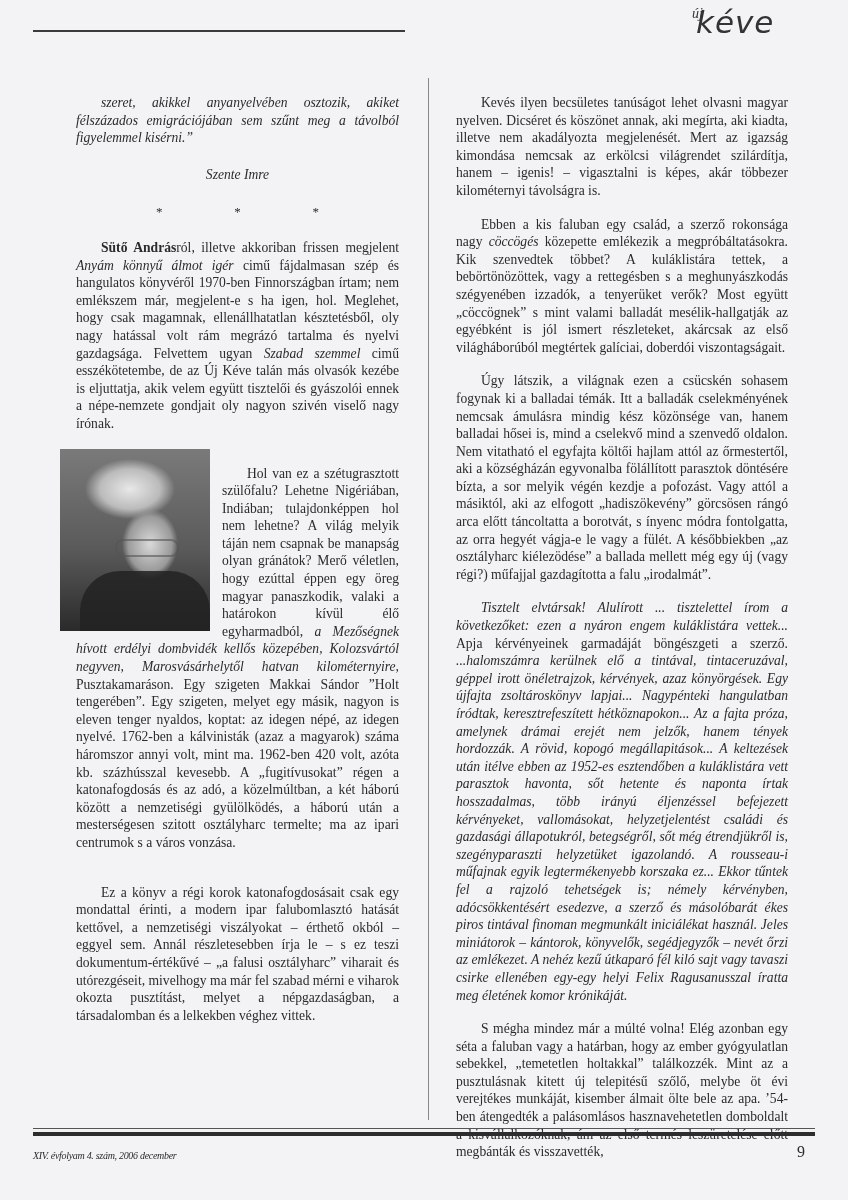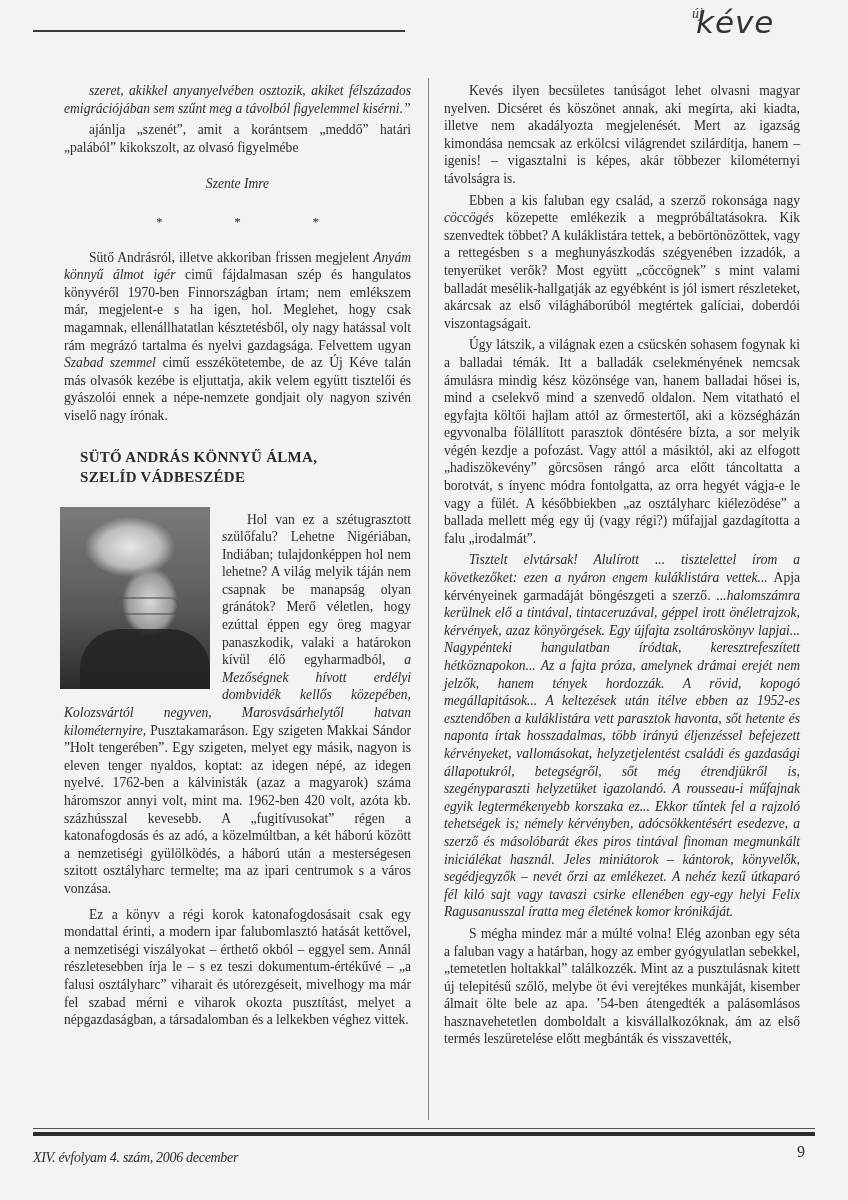--- a/index.html
+++ b/index.html
@@ -10,69 +10,64 @@
   .header-rule { position: absolute; left: 33px; top: 30px; width: 375px; height: 2px; background: #3a3a3a; }
   .header-rule.long { width: 372px; left: 33px; }
   .logo { position: absolute; left: 680px; top: 4px; height: 44px; }
   .logo .uj { position: absolute; left: 12px; top: 2px; font-size: 14px; font-style: italic; color: #333; }
   .logo .keve { position: absolute; left: 16px; top: 0px; font-family: "DejaVu Sans", sans-serif; font-style: italic; font-size: 31px; letter-spacing: 1px; color: #333; }
 
   .col { position: absolute; top: 78px; font-size: 13.6px; line-height: 17.6px; text-align: justify; }
   .col.left { left: 60px; width: 355px; }
   .col.right { left: 440px; width: 364px; }
   .col-divider { position: absolute; left: 428px; top: 78px; width: 1px; height: 1042px; background: #888; }
-  p { margin: 4px; text-indent: 25px; hyphens: auto; }
+  p { margin: 16px; text-indent: 25px; hyphens: auto; }
   p.noindent { text-indent: 0; }
   .it { font-style: italic; }
-  .b { font-weight: normal; }
+  .b { font-weight: bold; }
   .sig { text-align: center; font-style: italic; margin-top: 19px; }
   .stars { display: flex; justify-content: space-around; padding: 0 60px; margin: 20px 0 18px 0; font-size: 13px; }
   .section-title { font-weight: bold; font-size: 15px; line-height: 20px; margin: 22px 0 20px 20px; text-align: left; text-indent: 0; letter-spacing: 0.3px; }
   .photo-block { overflow: hidden; }
   .photo {
     float: left; width: 150px; height: 182px; margin: 0 12px 4px 0;
     background:
       radial-gradient(ellipse 40px 50px at 90px 95px, #d9d9d9 0%, #9a9a9a 55%, transparent 70%),
       radial-gradient(ellipse 60px 40px at 70px 40px, #e8e8e8 0%, #bbb 50%, transparent 75%),
       linear-gradient(180deg, #7a7a7a 0%, #5a5a5a 55%, #2a2a2a 100%);
     position: relative;
   }
   .photo .dark { position: absolute; left: 20px; bottom: 0; width: 130px; height: 60px; background: #222; border-radius: 40px 40px 0 0; opacity: 0.85; }
   .photo .glasses { position: absolute; left: 55px; top: 90px; width: 60px; height: 14px; border: 2px solid #555; border-radius: 8px; opacity: 0.6; }
   .footer-rule-thin { position: absolute; left: 33px; top: 1128px; width: 782px; height: 1px; background: #555; }
   .footer-rule-thick { position: absolute; left: 33px; top: 1132px; width: 782px; height: 4px; background: #2d2d2d; }
-  .footer-left { position: absolute; left: 33px; top: 1150px; font-size: 14px; font-style: italic; letter-spacing: -0.3px; }
+  .footer-left { position: absolute; left: 33px; top: 1150px; font-size: 10px; font-style: italic; letter-spacing: -0.3px; }
   .footer-page { position: absolute; left: 797px; top: 1143px; font-size: 16px; }
 </style>
 </head>
 <body>
 
 <div class="header-rule long"></div>
 <div class="logo">
   <span class="uj">új</span>
   <span class="keve">kéve</span>
 </div>
 
 <div class="col-divider"></div>
 
 <div class="col left">
   <p class="it">szeret, akikkel anyanyelvében osztozik, akiket félszázados emigrációjában sem szűnt meg a távolból figyelemmel kisérni.”</p>
-  <p>ajánlja „szenét”, amit a korántsem „meddő” határi „palából” kikokszolt, az olvasó figyelmébe</p>
   <div class="sig">Szente Imre</div>
   <div class="stars">
     <span>*</span>
     <span>*</span>
     <span>*</span>
   </div>
   <p><span class="b">Sütő András</span><span>ról, illetve akkoriban frissen megjelent </span><span class="it">Anyám könnyű álmot igér</span><span> cimű fájdalmasan szép és hangulatos könyvéről 1970-ben Finnországban írtam; nem emlékszem már, megjelent-e s ha igen, hol. Meglehet, hogy csak magamnak, ellenállhatatlan késztetésből, oly nagy hatással volt rám megrázó tartalma és nyelvi gazdagsága. Felvettem ugyan </span><span class="it">Szabad szemmel</span><span> cimű esszékötetembe, de az Új Kéve talán más olvasók kezébe is eljuttatja, akik velem együtt tisztelői és gyászolói ennek a népe-nemzete gondjait oly nagyon szivén viselő nagy írónak.</span></p>
 
-  <div class="section-title">
-    <div>SÜTŐ ANDRÁS KÖNNYŰ ÁLMA,</div>
-    <div>SZELÍD VÁDBESZÉDE</div>
-  </div>
 
   <div class="photo-block">
     <div class="photo" title="Portrait photo of Sütő András">
       <div class="glasses"></div>
       <div class="dark"></div>
     </div>
     <p><span>Hol van ez a szétugrasztott szülőfalu? Lehetne Nigériában, Indiában; tulajdonképpen hol nem lehetne? A világ melyik táján nem csapnak be manapság olyan gránátok? Merő véletlen, hogy ezúttal éppen egy öreg magyar panaszkodik, valaki a határokon kívül élő egyharmadból, </span><span class="it">a Mezőségnek hívott erdélyi dombvidék kellős közepében, Kolozsvártól negyven, Marosvásárhelytől hatvan kilométernyire,</span><span> Pusztakamaráson. Egy szigeten Makkai Sándor ”Holt tengerében”. Egy szigeten, melyet egy másik, nagyon is eleven tenger nyaldos, koptat: az idegen népé, az idegen nyelvé. 1762-ben a kálvinisták (azaz a magyarok) száma háromszor annyi volt, mint ma. 1962-ben 420 volt, azóta kb. százhússzal kevesebb. A „fugitívusokat” régen a katonafogdosás és az adó, a közelmúltban, a két háború között a nemzetiségi gyülölködés, a háború után a mesterségesen szitott osztályharc termelte; ma az ipari centrumok s a város vonzása.</span></p>
   </div>
   <p>Ez a könyv a régi korok katonafogdosásait csak egy mondattal érinti, a modern ipar falubomlasztó hatását kettővel, a nemzetiségi viszályokat – érthető okból – eggyel sem. Annál részletesebben írja le – s ez teszi dokumentum-értékűvé – „a falusi osztályharc” viharait és utórezgéseit, mivelhogy ma már fel szabad mérni e viharok okozta pusztítást, melyet a népgazdaságban, a társadalomban és a lelkekben véghez vittek.</p>
 </div>

